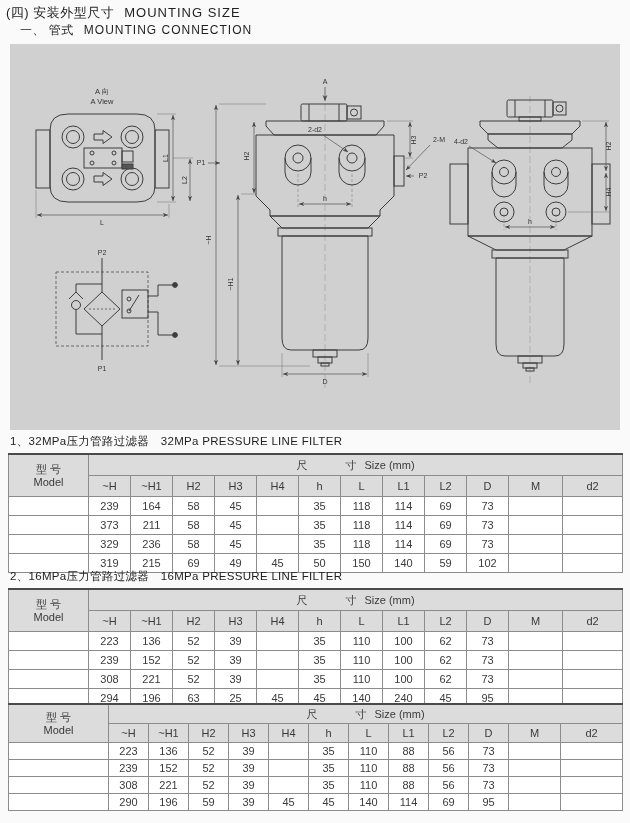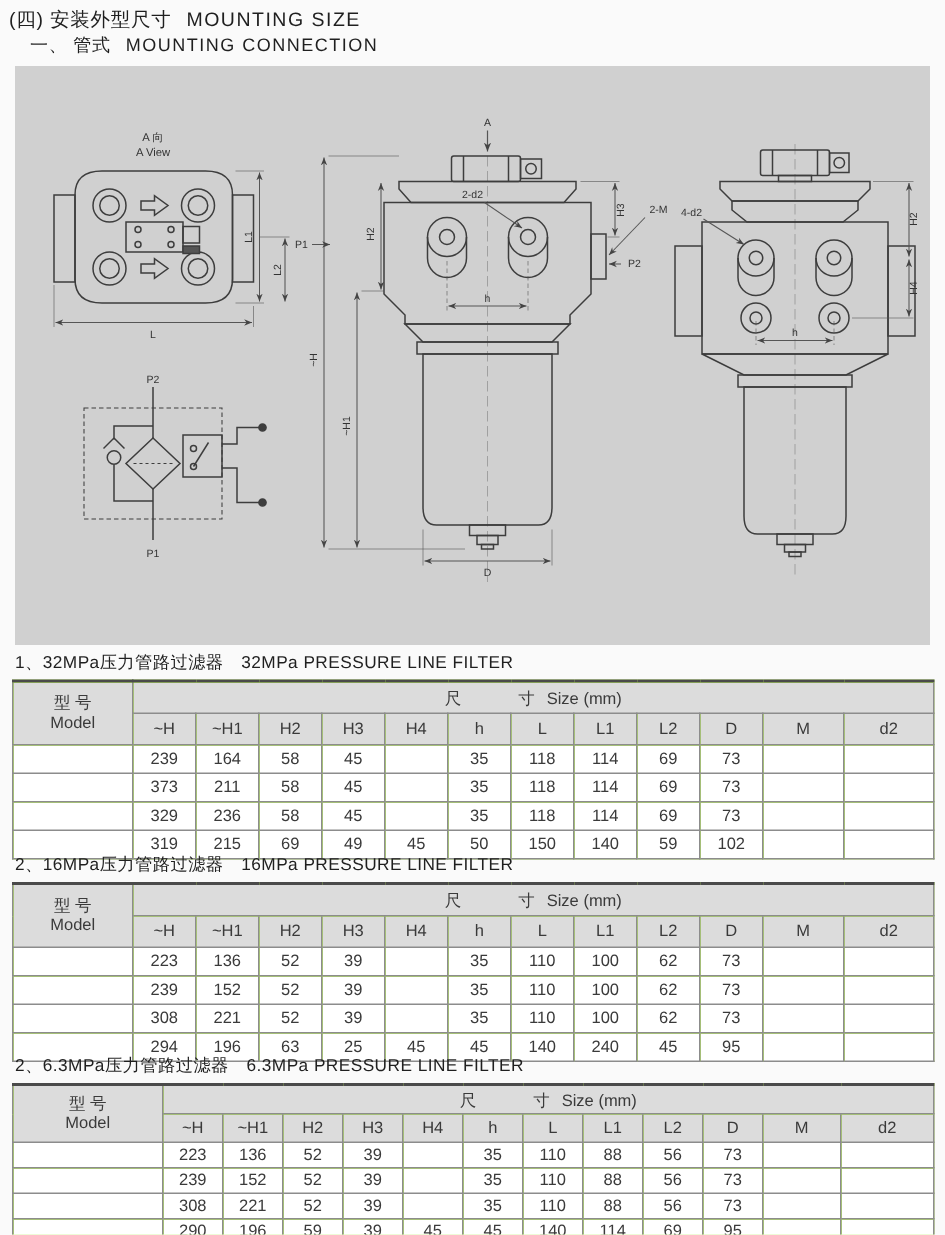--- a/index.html
+++ b/index.html
@@ -430,21 +430,20 @@
           <td>45</td>
           <td>95</td>
           <td></td>
           <td></td>
         </tr>
       </tbody>
   </table>
 </div>
 
 <div class="abs tblock t3">
-  <div class="ttl">2、6.3MPa压力管路过滤器　6.3MPa PRESSURE LINE FILTER</div>
   <table class="tbl">
     <colgroup>
       <col style="width:100px">
         <col style="width:40px">
         <col style="width:40px">
         <col style="width:40px">
         <col style="width:40px">
         <col style="width:40px">
         <col style="width:40px">
         <col style="width:40px">

